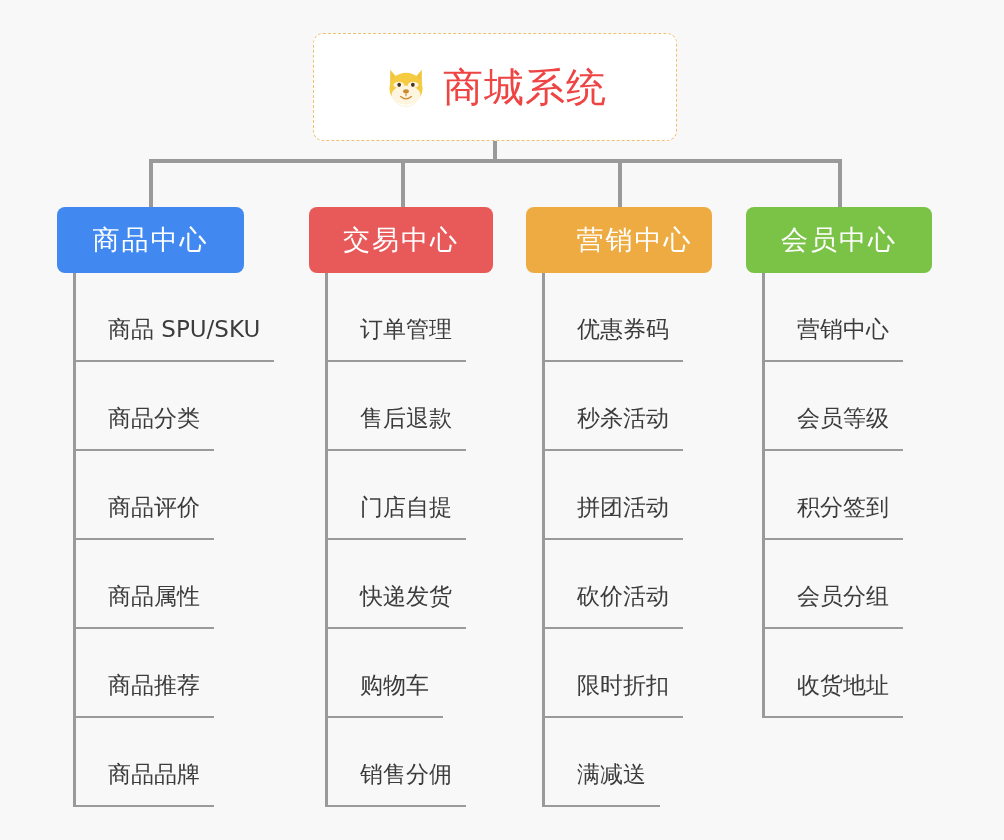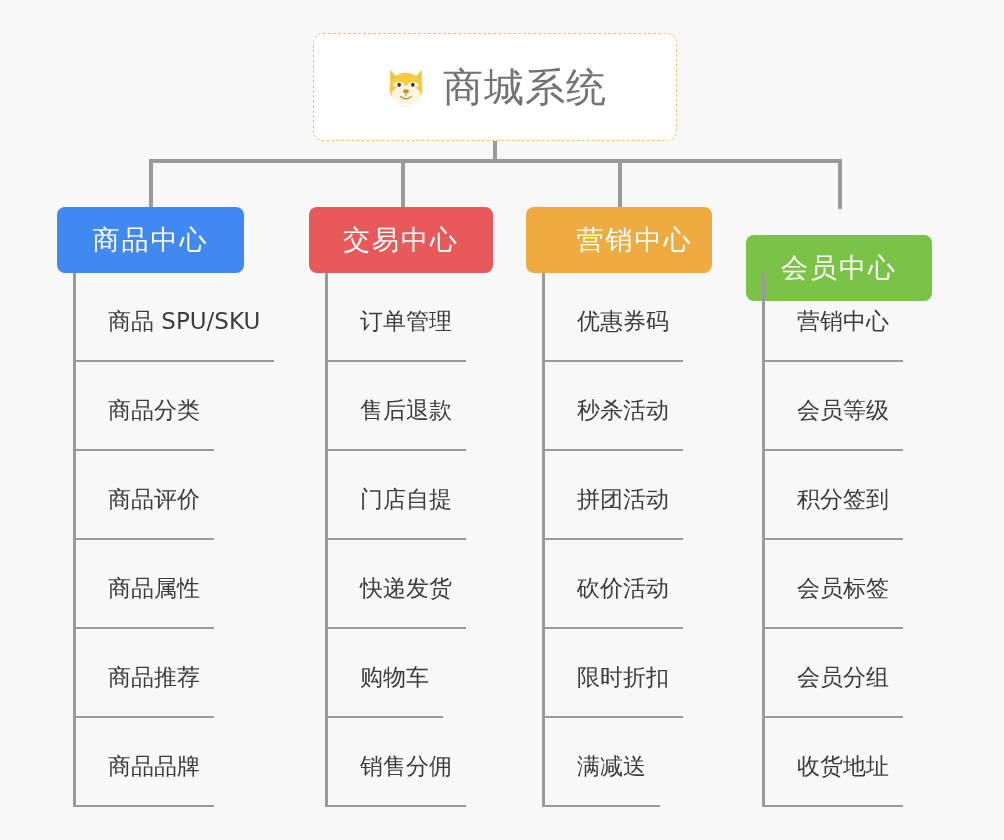--- a/index.html
+++ b/index.html
@@ -39,21 +39,21 @@
   }
   .root-icon {
     width: 46px;
     height: 46px;
     flex: 0 0 auto;
     display: block;
   }
   .root-title {
     font-size: 40px;
     line-height: 1;
-    color: #737373;
+    color: #ef4444;
     letter-spacing: 1px;
     white-space: nowrap;
     text-align: right;
   }
 
   
   .conn {
     position: absolute;
     background: #9a9a9a;
   }
@@ -93,21 +93,21 @@
   .sub-item {
     height: 89px;
     box-sizing: border-box;
     position: relative;
     display: flex;
     align-items: flex-end;
   }
   .sub-item-inner {
     display: inline-block;
     border-bottom: 2px solid #9a9a9a;
-    padding: 0 14px 24px 32px;
+    padding: 0 14px 16px 32px;
     font-size: 23px;
     color: #3c3c3c;
     white-space: nowrap;
     line-height: 1.25;
   }
 </style>
 </head>
 <body>
 
 <div id="canvas">
@@ -211,37 +211,34 @@
       <li class="sub-item">
           <span class="sub-item-inner">限时折扣</span>
         </li>
       <li class="sub-item">
           <span class="sub-item-inner">满减送</span>
         </li>
     </ul>
   </div>
 
   <div class="column" style="left:746px; width:186px;">
-    <div class="cat-box" style="width:186px; background:#7ac346;margin-top:28px;">
+    <div class="cat-box" style="width:186px; background:#7ac346;">
       <span>会员中心</span>
     </div>
     <ul class="sub-list">
       <li class="sub-item">
           <span class="sub-item-inner">营销中心</span>
         </li>
       <li class="sub-item">
           <span class="sub-item-inner">会员等级</span>
         </li>
       <li class="sub-item">
           <span class="sub-item-inner">积分签到</span>
         </li>
       <li class="sub-item">
-          <span class="sub-item-inner">会员标签</span>
-        </li>
-      <li class="sub-item">
           <span class="sub-item-inner">会员分组</span>
         </li>
       <li class="sub-item">
           <span class="sub-item-inner">收货地址</span>
         </li>
     </ul>
   </div>
 
 </div>
 

